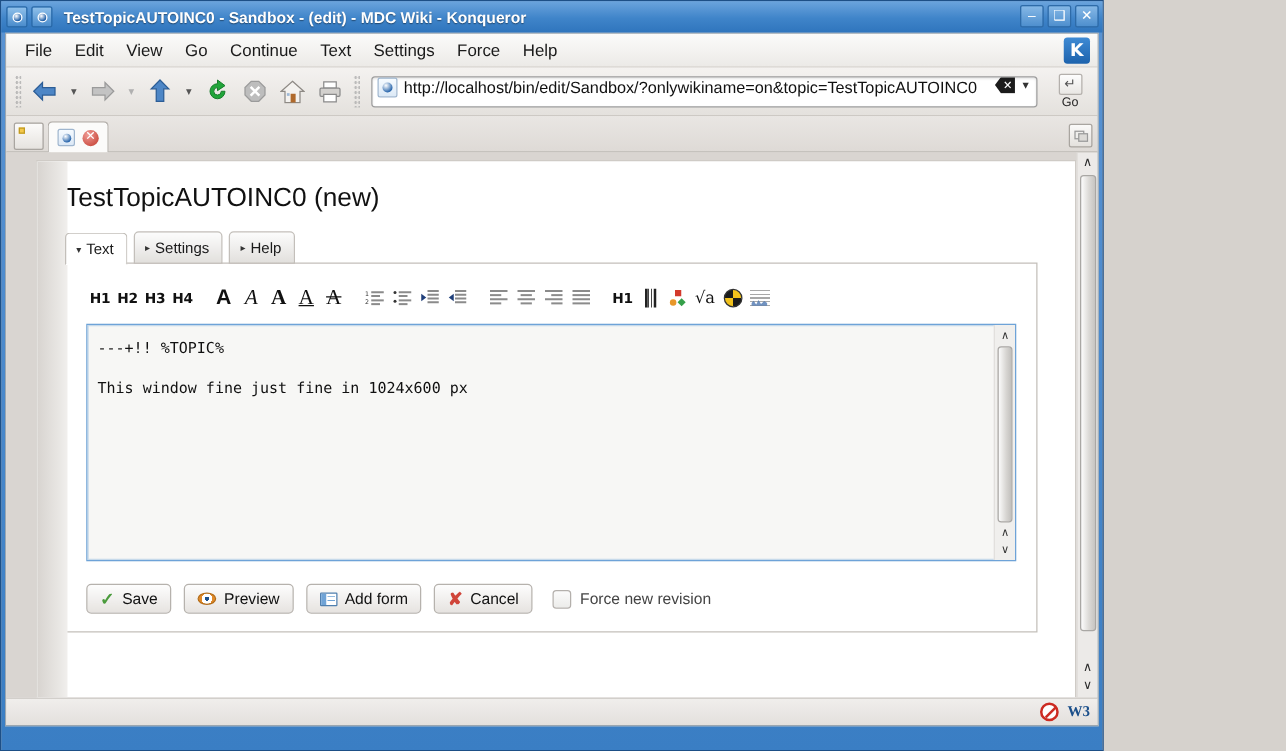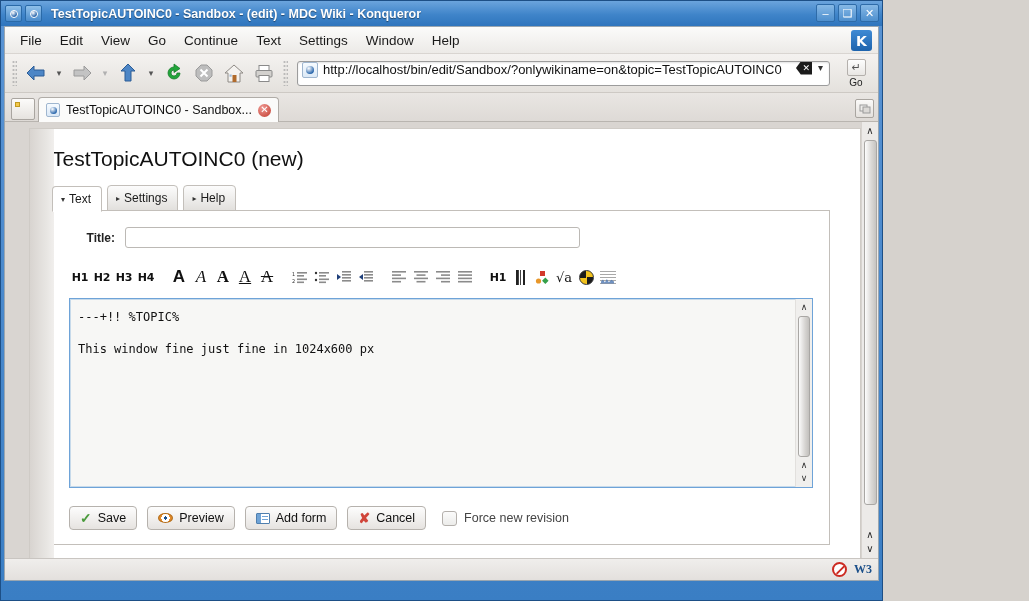--- a/index.html
+++ b/index.html
@@ -452,21 +452,21 @@
   <div id="client">
 
     <div id="menubar">
       <div class="menu-item">File</div>
       <div class="menu-item">Edit</div>
       <div class="menu-item">View</div>
       <div class="menu-item">Go</div>
       <div class="menu-item">Continue</div>
       <div class="menu-item">Text</div>
       <div class="menu-item">Settings</div>
-      <div class="menu-item">Window</div>
+      <div class="menu-item">Force</div>
       <div class="menu-item">Help</div>
       <div id="kde-logo">K</div>
     </div>
 
     <div id="navbar">
       <div class="grip"></div>
 
       <div class="navbtn">
         <svg width="20" height="18" viewBox="0 0 20 18" aria-hidden="true">
           <polygon points="1,9 8,2 8,6 18,6 18,12 8,12 8,16" fill="#4d86c6" stroke="#2c5d96" stroke-width="1"></polygon>
@@ -541,21 +541,20 @@
     </div>
 
     <div id="tabbar">
       <div id="tab-newbtn">
           <div class="corner"></div>
         </div>
       <div class="browser-tab">
         <div class="tab-fav">
             <div class="dot"></div>
           </div>
-        <span>TestTopicAUTOINC0 - Sandbox...</span>
         <div class="tab-close">✕</div>
       </div>
       <div id="tabbar-right">
         <svg width="12" height="12" viewBox="0 0 12 12" aria-hidden="true">
           <rect x="1" y="2" width="7" height="6" fill="#efeeec" stroke="#9a9a9a"></rect>
           <rect x="4" y="4" width="7" height="6" fill="#dcdad7" stroke="#9a9a9a"></rect>
         </svg>
       </div>
     </div>
 
@@ -576,24 +575,20 @@
             <span>Settings</span>
           </div>
           <div class="ftab">
             <span class="ftri">▸</span>
             <span>Help</span>
           </div>
         </div>
 
         <div id="formpanel">
 
-          <div id="titlerow">
-            <div id="title-label">Title:</div>
-            <input id="title-input" type="text" placeholder="" style="">
-          </div>
 
           <div id="edtoolbar">
             <div class="tbtn hbtn">H1</div>
             <div class="tbtn hbtn">H2</div>
             <div class="tbtn hbtn">H3</div>
             <div class="tbtn hbtn">H4</div>
             <div class="tgap"></div>
             <div class="tbtn abold">A</div>
             <div class="tbtn aital">A</div>
             <div class="tbtn abolds">A</div>

